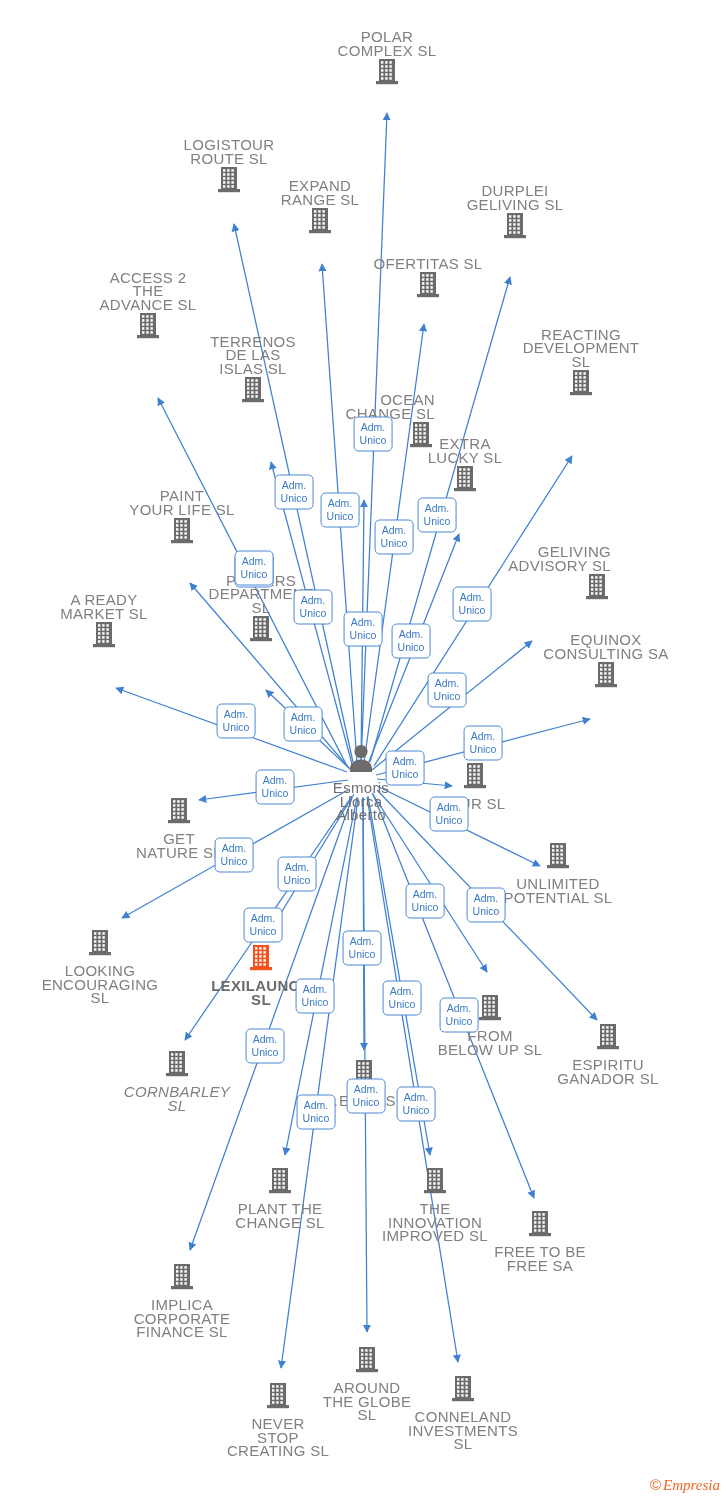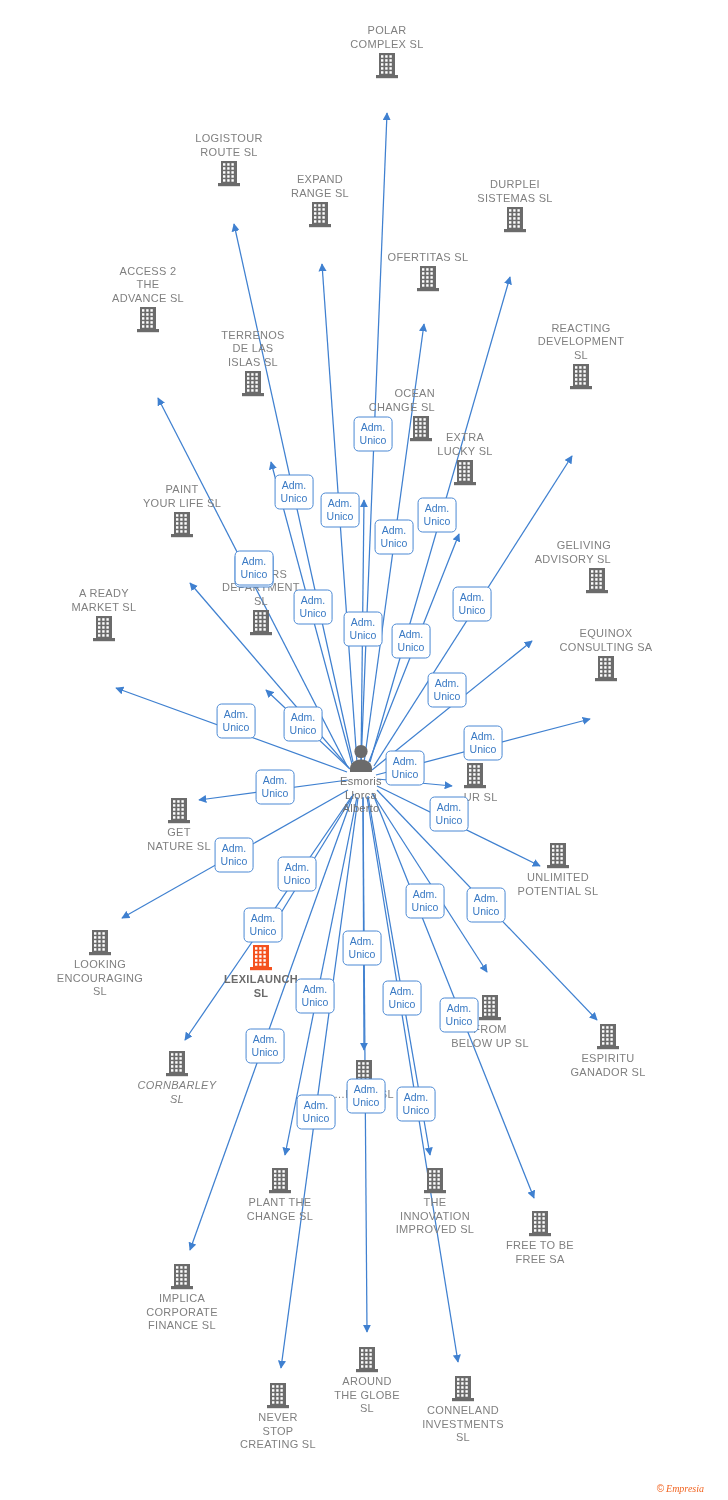--- a/index.html
+++ b/index.html
@@ -29,26 +29,26 @@
     transform: translate(-50%, 0);
     text-align: center;
     width: 140px;
   }
   .node .glyph {
     display: block;
     line-height: 0;
   }
   .node .nlabel {
     display: block;
-    font-size: 11px;
+    font-size: 15px;
     line-height: 13.5px;
     color: #808080;
     letter-spacing: 0.3px;
     white-space: pre-line;
-    margin-top: 1px;
+    margin-top: 7px;
   }
   .node.person .nlabel {
     color: #6f6f6f;
   }
   .node.focus .nlabel {
     color: #6b6b6b;
     font-weight: bold;
   }
   .edgelabel {
     position: absolute;
@@ -59,23 +59,23 @@
     color: #3a7ac4;
     font-size: 10.5px;
     line-height: 13px;
     text-align: center;
     padding: 3px 5px 4px 5px;
     white-space: pre-line;
     box-sizing: border-box;
   }
   #watermark {
     position: absolute;
-    right: 24px;
+    right: 8px;
     bottom: 6px;
-    font-size: 10px;
+    font-size: 15px;
     color: #f26522;
     font-family: "Liberation Serif", serif;
     font-style: italic;
     white-space: nowrap;
   }
   #watermark .cmark {
     font-style: normal;
     font-family: "Liberation Sans", sans-serif;
     color: #f26522;
     margin-right: 2px;
@@ -203,21 +203,21 @@
                 <rect x="16.4" y="16.2" width="2.4" height="2.5"></rect>
                 <rect x="8" y="20.2" width="2.4" height="2.5"></rect>
                 <rect x="12.2" y="20.2" width="2.4" height="2.5"></rect>
                 <rect x="16.4" y="20.2" width="2.4" height="2.5"></rect>
               </g>
             </g>
           </svg></span>
       </div>
       <div class="node" style="left: 515px; top: 177px;">
         <span class="nlabel">DURPLEI
-SISTEMAS  SL</span>
+GELIVING  SL</span>
         <span class="glyph"><svg width="28" height="29" viewBox="0 0 28 29">
             <g fill="#6b6b6b">
               <rect x="6" y="2" width="16" height="22"></rect>
               <rect x="3" y="24" width="22" height="3.2"></rect>
               <g fill="#ffffff">
                 <rect x="8" y="4.2" width="2.4" height="2.5"></rect>
                 <rect x="12.2" y="4.2" width="2.4" height="2.5"></rect>
                 <rect x="16.4" y="4.2" width="2.4" height="2.5"></rect>
                 <rect x="8" y="8.2" width="2.4" height="2.5"></rect>
                 <rect x="12.2" y="8.2" width="2.4" height="2.5"></rect>

